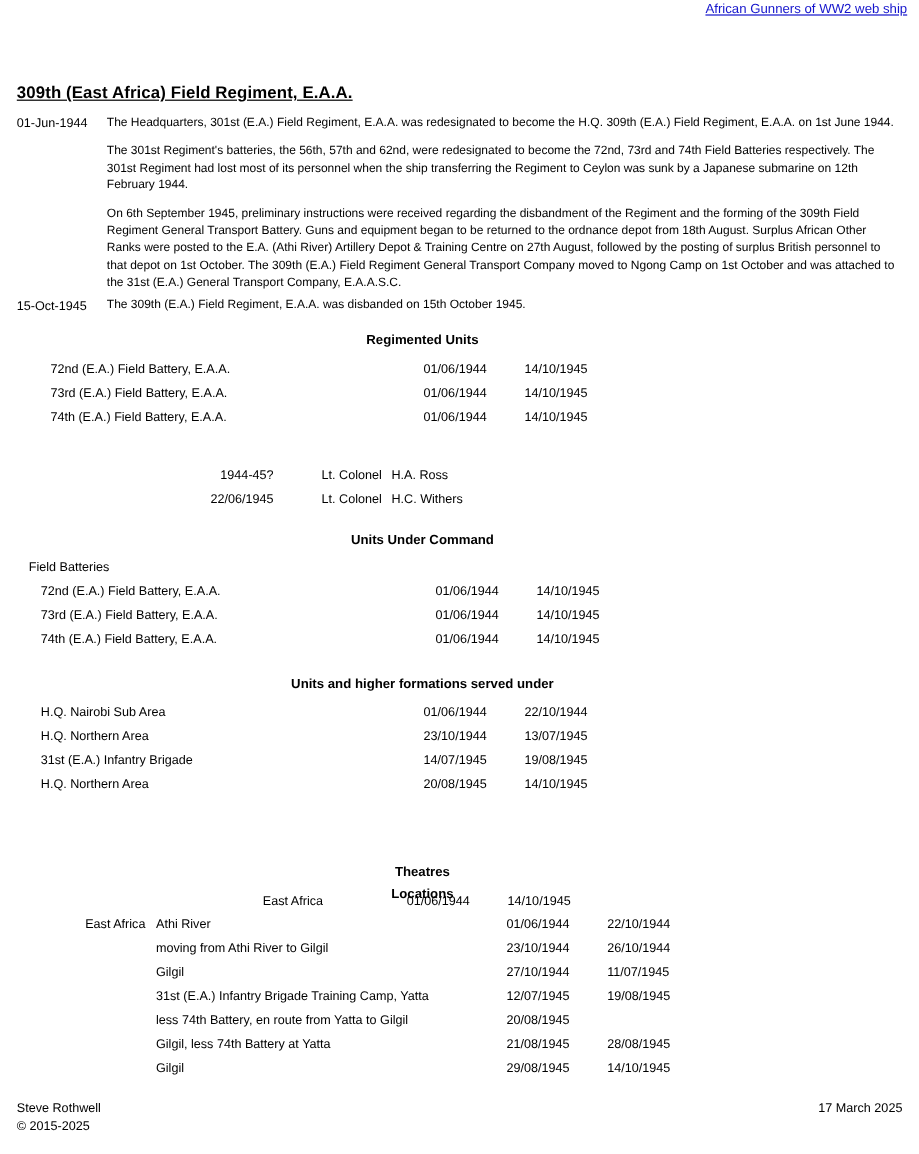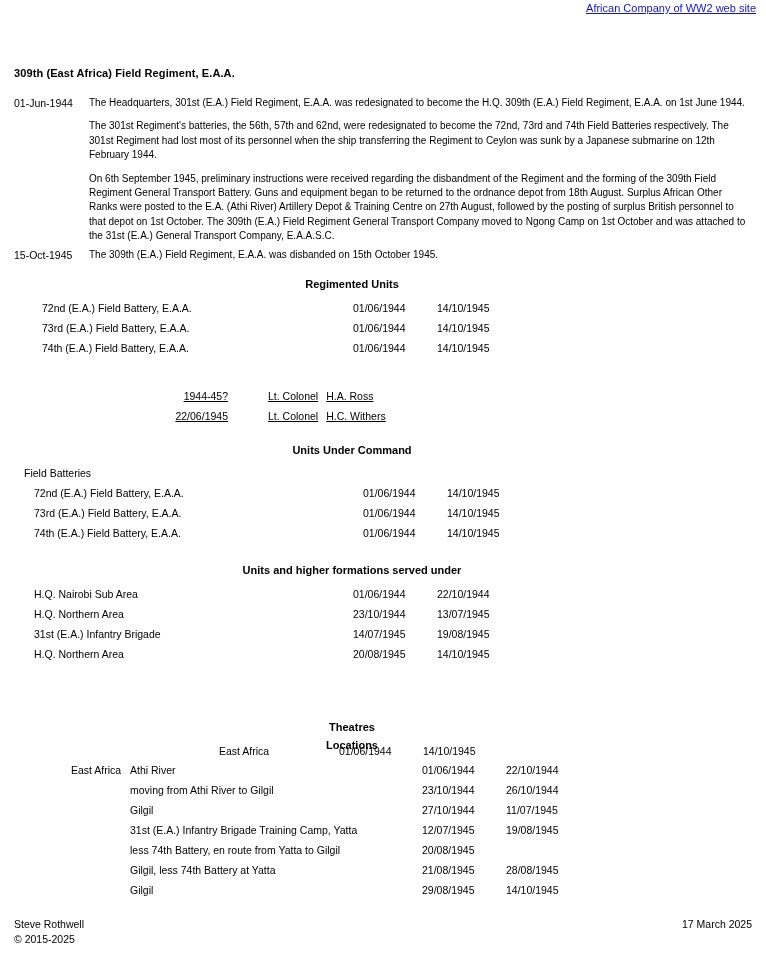--- a/index.html
+++ b/index.html
@@ -36,23 +36,24 @@
     text-decoration: underline;
     font-size: 11px;
     cursor: pointer;
   }
 
   
   .page-title {
     position: absolute;
     top: 60px;
     left: 14px;
-    font-size: 11px;
+    font-size: 14px;
     font-weight: bold;
     letter-spacing: 0.1px;
+    text-decoration: underline;
   }
 
   
   .timeline {
     position: absolute;
     top: 96px;
     left: 14px;
     width: 738px;
   }
   .tl-entry {
@@ -145,21 +146,21 @@
   }
   .footer-left { text-align: left; }
   .footer-right { text-align: right; }
 </style>
 </head>
 <body>
 
 <div class="page">
 
   <div class="toplink-row">
-    <a class="toplink" href="#">African Company of WW2 web site</a>
+    <a class="toplink" href="#">African Gunners of WW2 web ship</a>
   </div>
 
   <h1 class="page-title">309th (East Africa) Field Regiment, E.A.A.</h1>
 
   <div class="timeline">
 
     <div class="tl-entry">
       <div class="tl-date">01-Jun-1944</div>
       <div class="tl-body">
         <p>The Headquarters, 301st (E.A.) Field Regiment, E.A.A. was redesignated to become the H.Q. 309th (E.A.) Field Regiment, E.A.A. on 1st June 1944.</p>
@@ -194,21 +195,21 @@
         <tr>
           <td class="col-name r-label">74th (E.A.) Field Battery, E.A.A.</td>
           <td class="col-date1 r-d1">01/06/1944</td>
           <td class="col-date2 r-d2">14/10/1945</td>
         </tr>
       </tbody>
     </table>
   </div>
 
   <div class="section" style="top:378px;">
-    <table class="rows" style="margin-left:108px; margin-top:12px;text-decoration:underline;">
+    <table class="rows" style="margin-left:108px; margin-top:12px;">
       <tbody>
         <tr>
           <td class="cmd-date r-label">1944-45?</td>
           <td class="cmd-gap"></td>
           <td class="cmd-rank r-label">Lt. Colonel</td>
           <td class="cmd-name r-label" style="padding-left:8px !important;">H.A. Ross</td>
         </tr>
         <tr>
           <td class="cmd-date r-label">22/06/1945</td>
           <td class="cmd-gap"></td>

